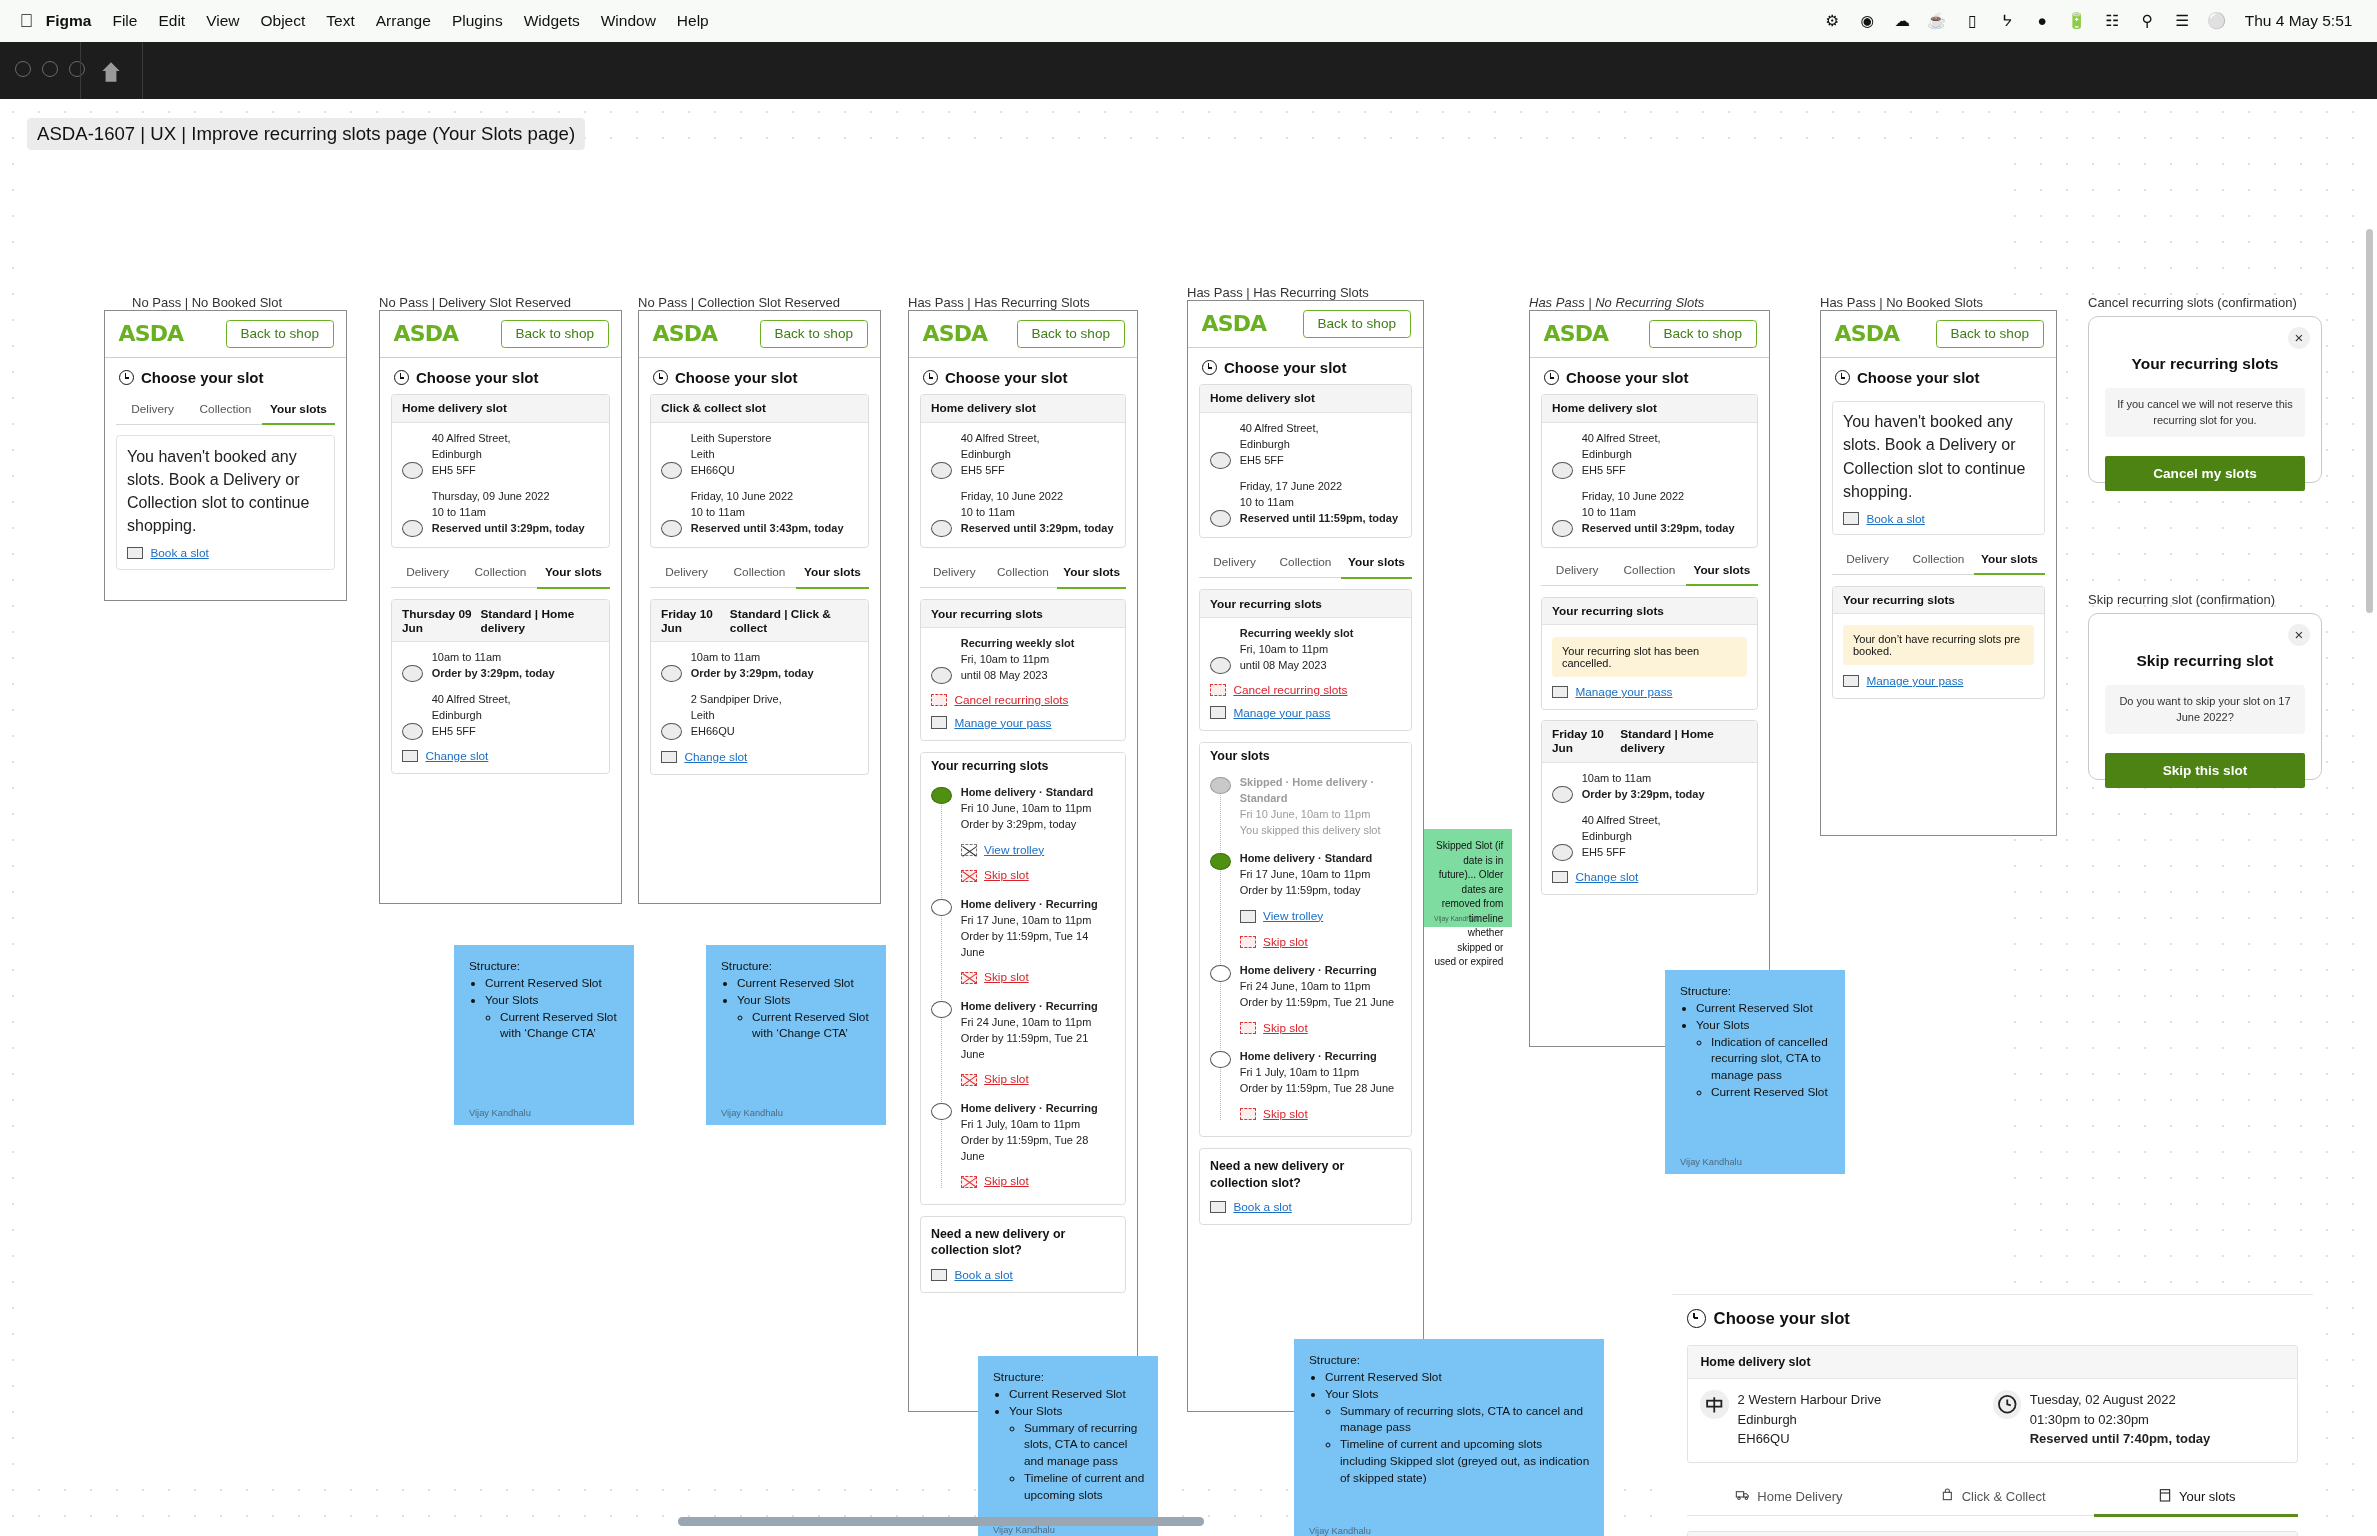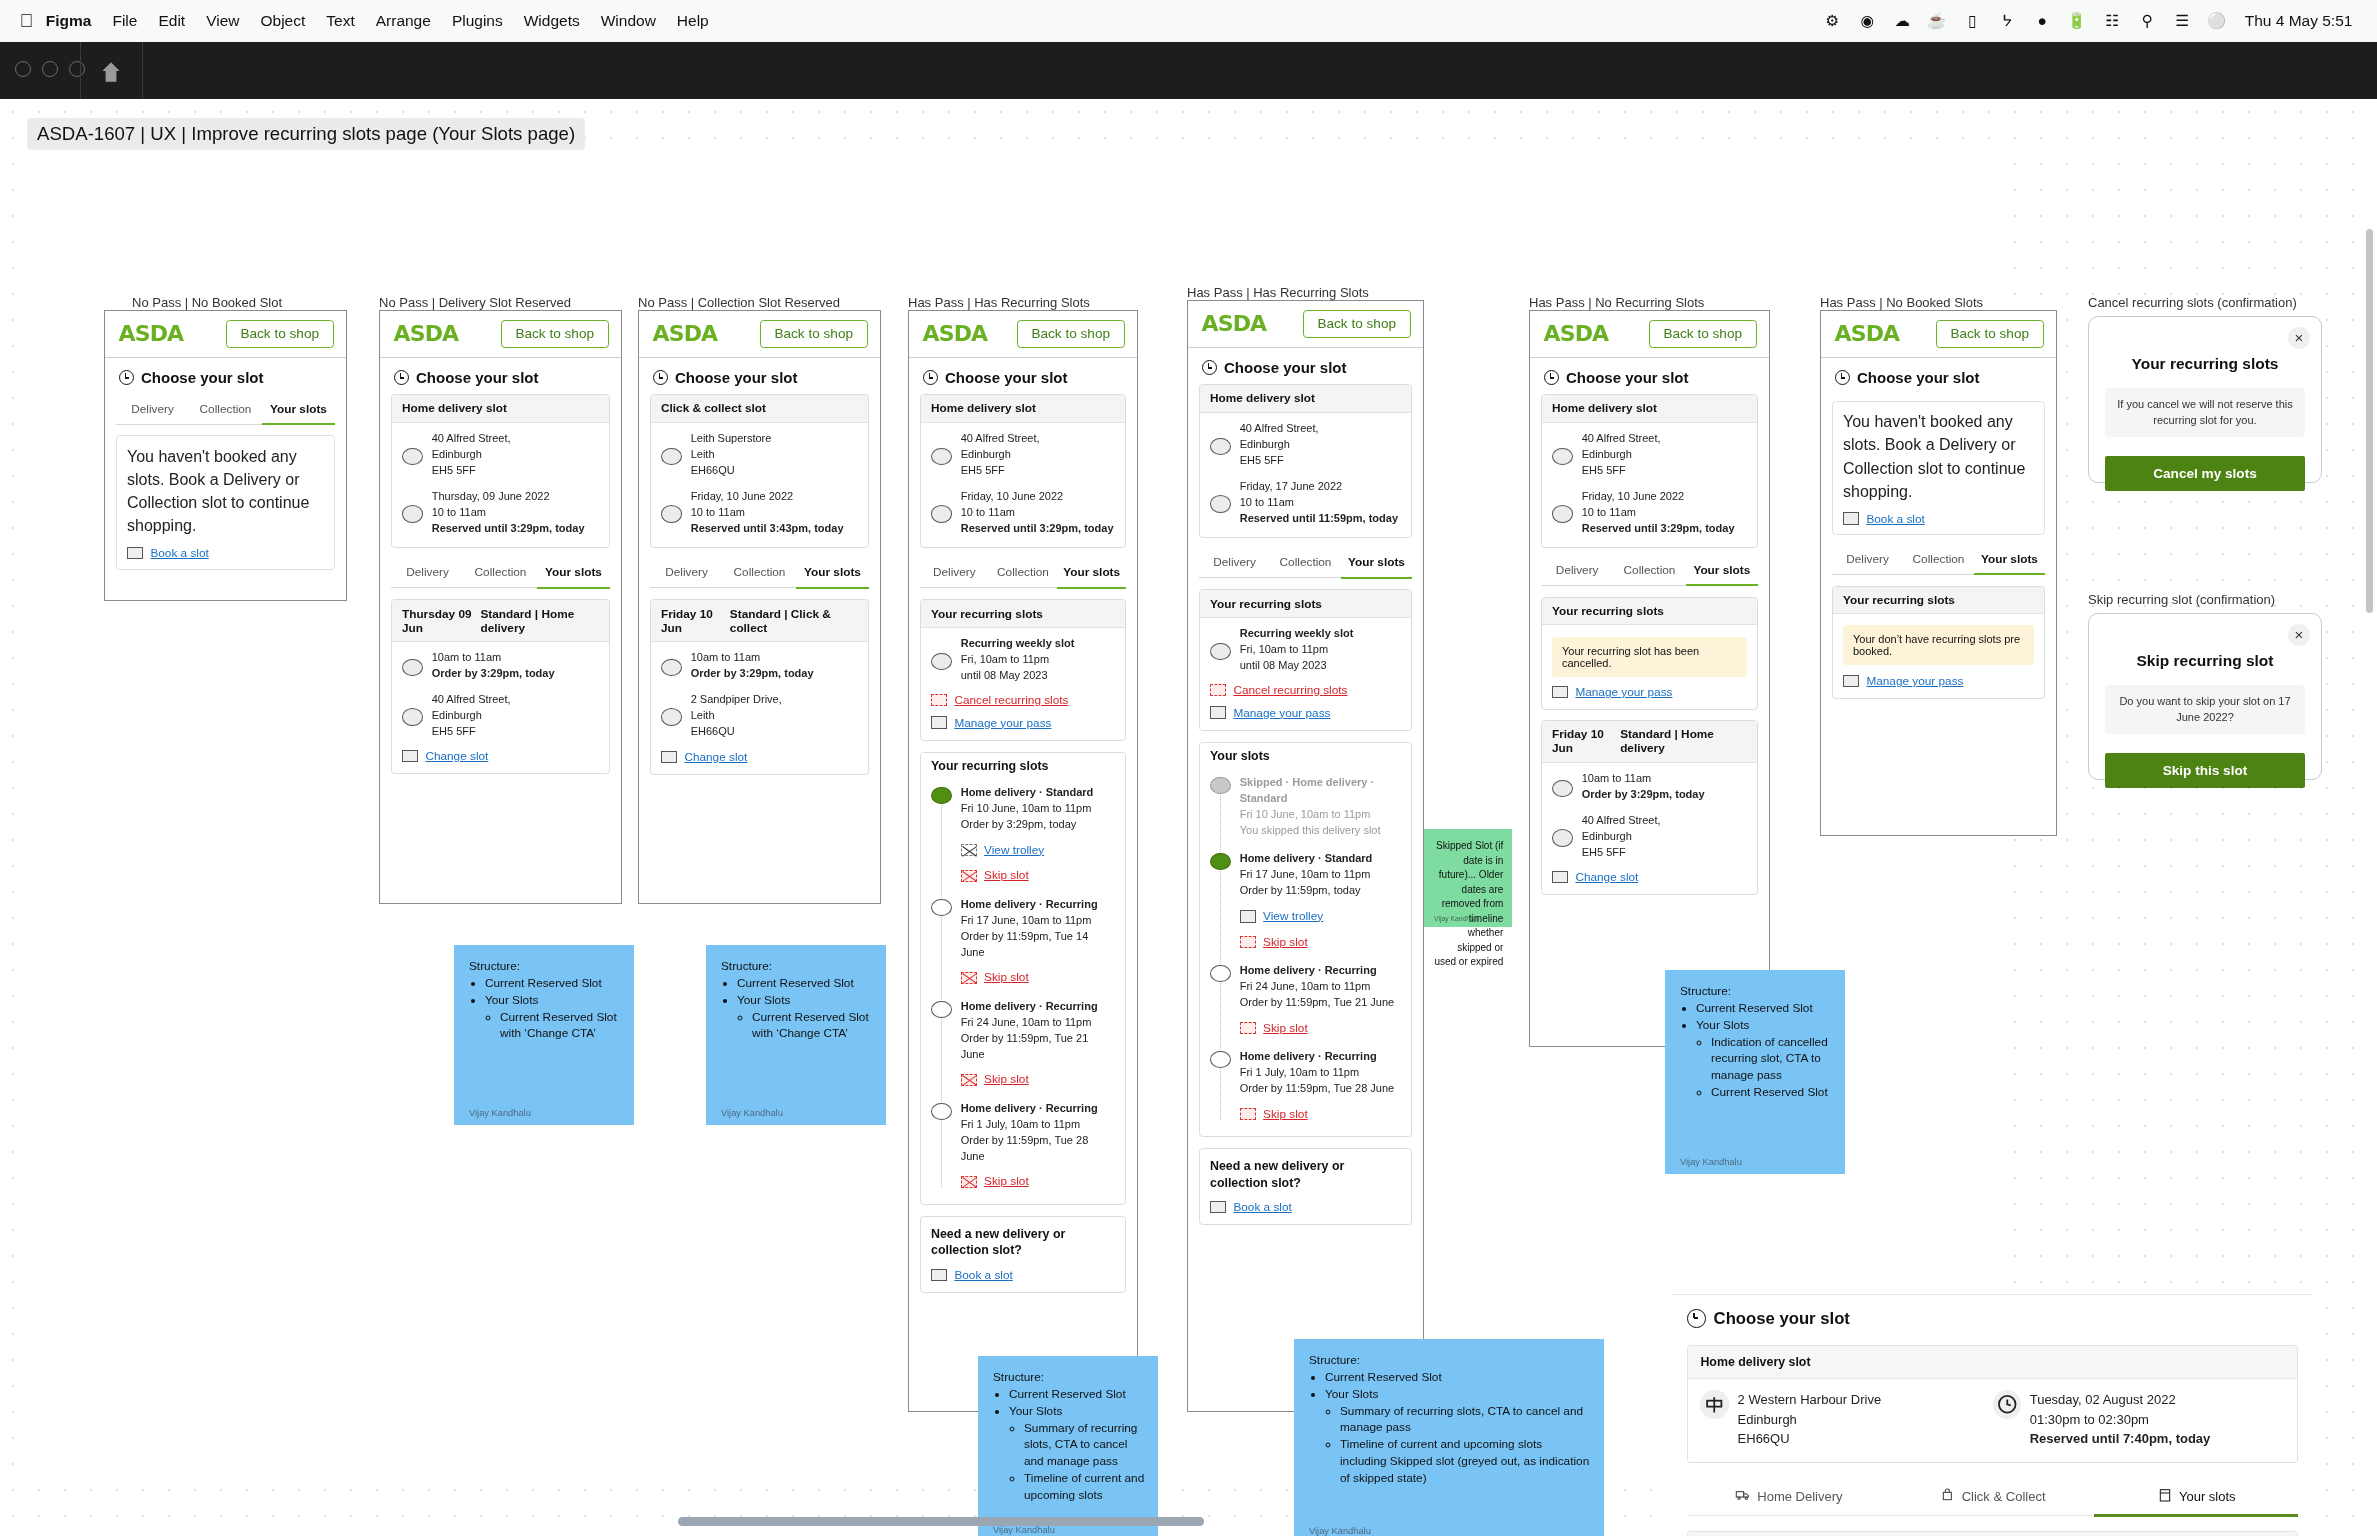--- a/index.html
+++ b/index.html
@@ -63,21 +63,21 @@
   .cys-ic { width:15px; height:15px; border:1.5px solid #111; border-radius:50%; position:relative;}
   .cys-ic::before{content:"";position:absolute;left:5px;top:2.5px;width:1.5px;height:5px;background:#111;}
   .cys-ic::after{content:"";position:absolute;left:5.6px;top:6.8px;width:4.3px;height:1.5px;background:#111;}
   .cys-t { font-size:15px; font-weight:bold; color:#111; }
 
   .card { margin:3.7px 11px 0 11px; border:0.9px solid #dcdcdc; border-radius:3.7px; overflow:hidden; }
   .card-hd { background:#f4f4f4; border-bottom:0.9px solid #e2e2e2; padding:6.2px 10px;
      font-size:11.8px; font-weight:bold; color:#111; display:flex; justify-content:space-between; }
   .card-bd { padding:8.7px 10px 10px 10px; }
 
-  .row { display:flex; gap:8.7px; margin-bottom:10px; align-items:center; }
+  .row { display:flex; gap:8.7px; margin-bottom:10px; align-items:flex-end; }
   .bubble { width:21px; height:17.3px; border:1.1px solid #555; border-radius:50%; background:#ececec;
      flex:0 0 auto; margin-top:1.9px;}
   .bubble.green { background:#4f8f11; border-color:#3d6f0c; }
   .bubble.hollow{ background:#fff; }
   .bubble.grey { background:#c9c9c9; border-color:#9a9a9a;}
   .lines { font-size:11px; color:#222; line-height:1.45; }
   .lines b { font-weight:bold; }
 
   .tabs { display:flex; border-bottom:1.2px solid #d8d8d8; margin:5px 11px 0 11px; }
   .tab3 { flex:1; text-align:center; font-size:11.8px; color:#555; padding:6.2px 0 7.4px 0; }
@@ -647,21 +647,21 @@
         </div>
       </div>
     </div>
   </div>
 
   <div class="sticky green" style="left:1424px; top:730px; width:88px; height:98px; padding:10px 8.7px 6.2px 10px;">
     <p>Skipped Slot (if date is in future)... Older dates are removed from timeline whether skipped or used or expired</p>
     <div class="author" style="font-size:6.8px; left:10px; bottom:5px;">Vijay Kandhalu</div>
   </div>
 
-  <div class="sect-label" style="left:1529px; top:196px;">Has Pass | No Recurring Slots</div>
+  <div class="sect-label" style="left:1529px; top:196px;font-style:italic;">Has Pass | No Recurring Slots</div>
   <div class="mock" style="left:1529px; top:211px; width:241px; height:737px;">
     <div class="asda-head">
       <div class="asda-logo">ASDA</div>
       <div class="btn-backshop">Back to shop</div>
     </div>
     <div class="cys">
       <div class="cys-ic"></div>
       <div class="cys-t">Choose your slot</div>
     </div>
     <div class="card">

